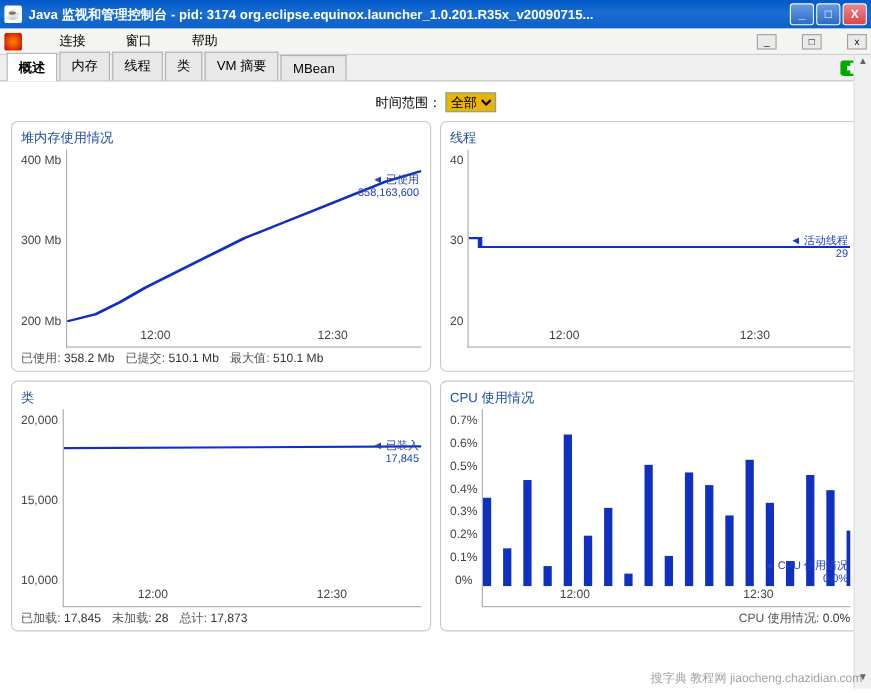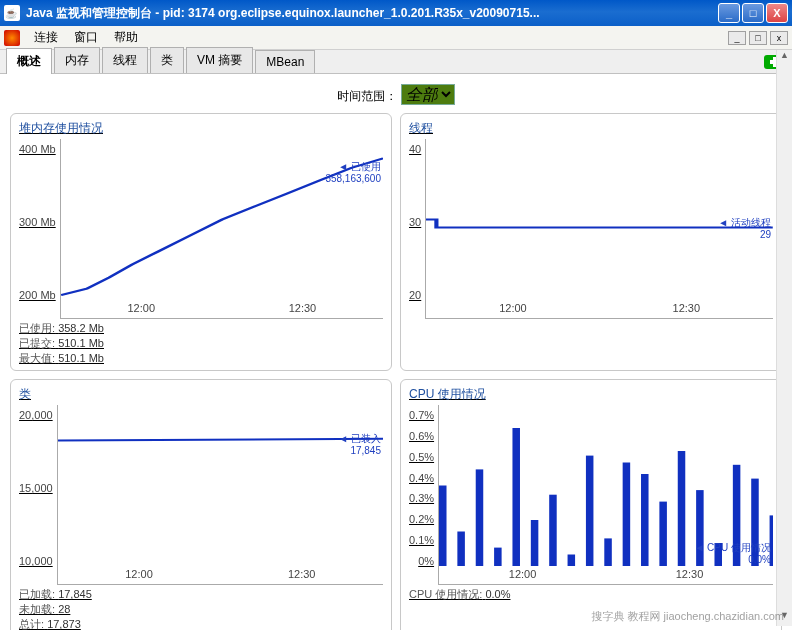--- a/index.html
+++ b/index.html
@@ -4,46 +4,46 @@
 <style>
 * { box-sizing: border-box; margin: 0; padding: 0; }
 body { font-family: "SimSun", "Tahoma", sans-serif; font-size: 12px; background: #fff; width: 792px; height: 630px; overflow: hidden; }
 .titlebar { height: 26px; background: linear-gradient(#0058c8, #1a6dd0 45%, #0b5fc8); display: flex; align-items: center; padding: 0 4px; color: #fff; font-weight: bold; }
 .titlebar .java-icon { width: 16px; height: 16px; margin-right: 6px; background: #fff; border-radius: 2px; display: flex; align-items: center; justify-content: center; font-size: 10px; color: #c00; }
 .titlebar .title { flex: 1; white-space: nowrap; overflow: hidden; text-overflow: ellipsis; font-size: 12px; }
 .winbtns { display: flex; gap: 2px; }
 .winbtn { width: 22px; height: 20px; border: 1px solid #fff; border-radius: 3px; display: flex; align-items: center; justify-content: center; font-size: 11px; font-weight: bold; color: #fff; }
 .winbtn.min, .winbtn.max { background: linear-gradient(#6a9ae0,#2b6cc8); }
 .winbtn.close { background: linear-gradient(#e88,#d44); }
-.menubar { height: 24px; background: #f4f4f0; border-bottom: 1px solid #d0d0d0; display: flex; align-items: center; padding: 0 4px; }
+.menubar { height: 24px; background: #f4f4f0; border-bottom: 1px solid #d0d0d0; display: flex; align-items: center; padding: 0 4px; gap: 20px; }
 .menubar .java-icon2 { width: 16px; height: 16px; margin-right: 6px; background: radial-gradient(#f80,#c00); border-radius: 2px; }
 .menubar .menuitem { padding: 3px 8px; cursor: default; }
 .menubar .spacer { flex: 1; }
 .menubar .mb { width: 18px; height: 14px; border: 1px solid #a0a0a0; margin-left: 3px; background: #eaeaea; display: flex; align-items: center; justify-content: center; font-size: 9px; }
 .tabbar { height: 24px; background: #efefef; border-bottom: 1px solid #c0c0c0; display: flex; align-items: flex-end; padding: 0 6px; justify-content: center; }
 .tab { padding: 4px 10px; border: 1px solid #b0b0b0; border-bottom: none; background: #e8e8e8; margin-right: 2px; font-size: 12px; cursor: default; }
 .tab.active { background: #fff; font-weight: bold; position: relative; top: 1px; }
 .tabbar .spacer { flex: 1; }
 .plus-icon { width: 22px; height: 14px; background: #0a0; border-radius: 3px; position: relative; margin-bottom: 4px; }
 .plus-icon::before, .plus-icon::after { content: ""; position: absolute; background: #fff; }
 .plus-icon::before { left: 9px; top: 2px; width: 4px; height: 10px; }
 .plus-icon::after { left: 6px; top: 5px; width: 10px; height: 4px; }
 .content { padding: 6px 10px; }
 .timerange { text-align: center; margin: 4px 0 8px; }
-.timerange select { font-size: 16px; border: 1px solid #7a9; background: #4d7c0f; font-style: italic; }
+.timerange select { font-size: 12px; border: 1px solid #7a9; background: #eab308; }
 .grid { display: grid; grid-template-columns: 1fr 1fr; gap: 8px; }
-.panel { border: 1px solid #c8c8c8; border-radius: 6px; background: #fff; padding: 6px 8px 4px; position: relative; text-decoration: underline; }
+.panel { border: 1px solid #c8c8c8; border-radius: 6px; background: #fff; padding: 6px 8px 4px; position: relative; }
 .panel-title { color: #2050a0; font-size: 12px; margin-bottom: 2px; }
 .chart-area { display: flex; }
-.yaxis { display: flex; flex-direction: column; justify-content: space-between; text-align: right; font-size: 11px; color: #444; padding: 4px 4px 18px 0; height: 180px; }
+.yaxis { display: flex; flex-direction: column; justify-content: space-between; text-align: center; font-size: 11px; color: #444; padding: 4px 4px 18px 0; height: 180px; }
 .plot { flex: 1; position: relative; height: 180px; border-left: 1px solid #aaa; border-bottom: 1px solid #aaa; }
 .plot svg { position: absolute; left: 0; top: 0; width: 100%; height: calc(100% - 18px); }
 .xaxis { position: absolute; bottom: 0; left: 0; right: 0; height: 16px; display: flex; justify-content: space-around; font-size: 11px; color: #444; }
 .legend { position: absolute; right: 2px; font-size: 10px; color: #2040c0; text-align: right; line-height: 1.2; }
-.stats { font-size: 11px; color: #333; margin-top: 2px; display: flex; gap: 0; flex-direction: column; }
+.stats { font-size: 11px; color: #333; margin-top: 2px; display: flex; gap: 10px; }
 .stats span.k { color: #555; }
 .watermark { position: absolute; right: 8px; bottom: 6px; font-size: 11px; color: rgba(120,120,120,0.7); margin-left: 37px; }
 .scrollbar { position: absolute; right: 0; top: 50px; bottom: 4px; width: 16px; background: #f0f0f0; border-left: 1px solid #ddd; display: flex; flex-direction: column; align-items: center; }
 .scrollbar .arrow { height: 16px; font-size: 9px; color: #666; }
 .cpu-bar { fill: #1030c0; }
 </style>
 </head>
 <body>
 
 <div class="titlebar">

